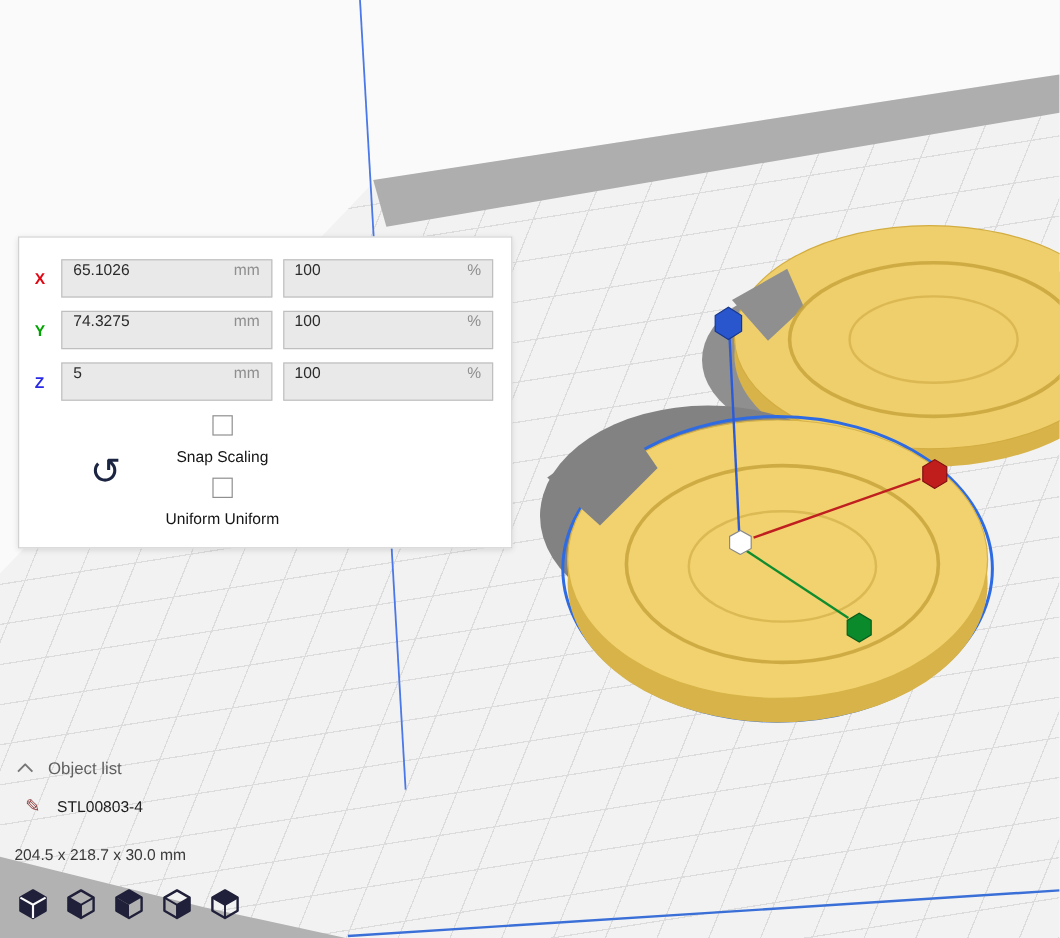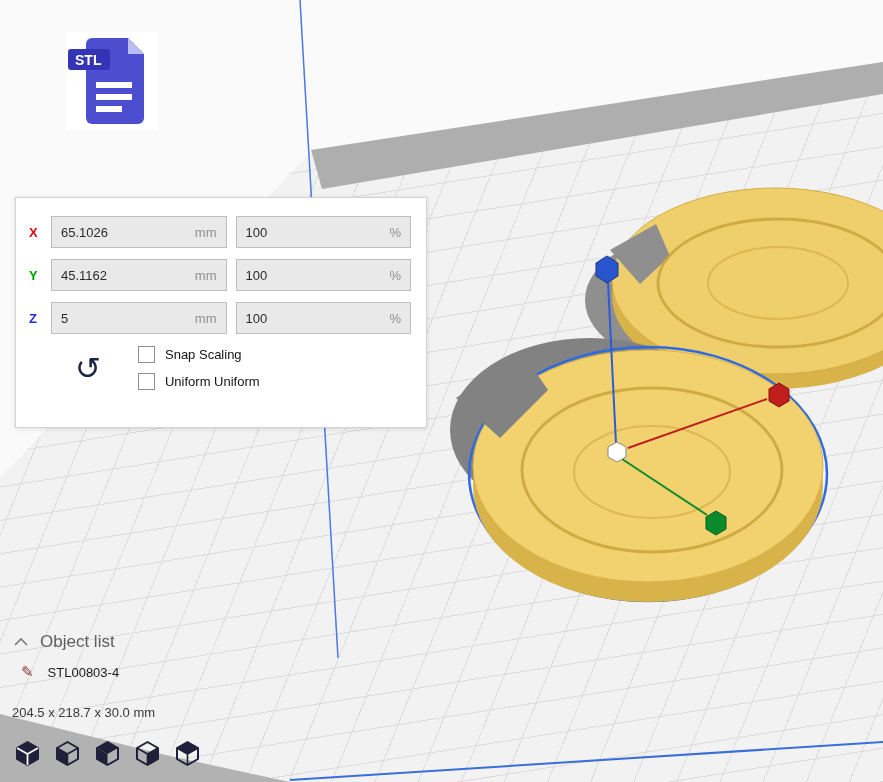--- a/index.html
+++ b/index.html
@@ -24,36 +24,36 @@
     position:absolute;left:15px;top:197px;width:412px;min-height:231px;
     box-sizing:border-box;padding:18px 15px 16px 13px;
     background:#ffffff;border:1px solid #d2d2d2;
     box-shadow:0 1px 5px rgba(0,0,0,.12);z-index:6;
   }
   .sp-row{display:flex;align-items:center;gap:9px;margin-bottom:11px;}
   .axis{width:13px;font-size:13px;font-weight:bold;text-align:left;}
   .axis.x{color:#e20613;} .axis.y{color:#00a400;} .axis.z{color:#2a2ae6;}
   .field{
     flex:1;height:30px;background:#e9e9e9;border:1px solid #bfbfbf;
-    display:flex;align-items:center;justify-content:space-between;
+    display:flex;justify-content:space-between;
     padding:0 9px;font-size:13px;color:#2b2b2b;cursor:text;
   }
   .field .unit{color:#8f8f8f;margin-left:36px;}
   .panel-bottom{display:flex;align-items:center;margin-top:12px;}
   .reset-btn{
     background:none;border:none;padding:0;margin-left:46px;
     font-size:31px;line-height:1;color:#1b2440;cursor:pointer;
     font-family:"DejaVu Sans",sans-serif;
   }
   .checks{display:flex;flex-direction:column;gap:10px;margin-left:37px;}
-  .check{display:flex;align-items:center;gap:10px;font-size:13px;color:#141414;cursor:pointer;}
+  .check{display:flex;align-items:center;gap:10px;font-size:13px;color:#141414;cursor:pointer;flex-direction:column;}
   .cbox{width:17px;height:17px;border:1px solid #8f8f8f;background:#fff;box-sizing:border-box;}
   
   .obj-header{position:absolute;left:14px;top:632px;display:flex;align-items:center;gap:12px;
-    color:#5f5f5f;font-size:17px;z-index:6;}
+    color:#5f5f5f;font-size:14px;z-index:6;}
   .obj-item{position:absolute;left:21px;top:663px;display:flex;align-items:center;gap:14px;
     font-size:13px;color:#1c1c1c;z-index:6;}
   .pencil{font-size:15px;color:#8a3b3b;font-family:"DejaVu Sans",sans-serif;}
   .obj-dims{position:absolute;left:12px;top:705px;font-size:13px;color:#3a3a3a;z-index:6;}
   .view-icons{position:absolute;left:14px;top:740px;display:flex;gap:13px;z-index:6;}
   .view-icons svg{cursor:pointer;}
 </style>
 </head>
 <body>
 
@@ -91,49 +91,37 @@
       <line x1="608" y1="282" x2="616" y2="444" stroke="#2c5bd8" stroke-width="2"></line>
       <line x1="628" y1="448" x2="767" y2="399" stroke="#c01f1f" stroke-width="2"></line>
       <line x1="622" y1="459" x2="707" y2="515" stroke="#0f8c2e" stroke-width="2"></line>
       <polygon points="607,283 596,276 596,263 607,256 618,263 618,276" fill="#2956cc" stroke="#17378f"></polygon>
       <polygon points="779,407 769,401 769,389 779,383 789,389 789,401" fill="#c01d1d" stroke="#811111"></polygon>
       <polygon points="716,535 706,529 706,517 716,511 726,517 726,529" fill="#0b8a2c" stroke="#065f1d"></polygon>
       <polygon points="617,462 608,457 608,447 617,442 626,447 626,457" fill="#ffffff" stroke="#8a8a8a"></polygon>
     </g>
   </svg>
 
-  <div class="stl-card">
-    <svg width="92" height="98" viewBox="0 0 92 98">
-      <rect x="0" y="0" width="92" height="98" fill="#ffffff"></rect>
-      <path d="M26 6 h36 l16 16 v64 a6 6 0 0 1 -6 6 h-46 a6 6 0 0 1 -6 -6 v-74 a6 6 0 0 1 6 -6 z" fill="#4d4dd0"></path>
-      <path d="M62 6 l16 16 h-16 z" fill="#b9bdf2"></path>
-      <rect x="2" y="17" width="42" height="21" rx="3" fill="#3434b4"></rect>
-      <text x="9" y="33" fill="#ffffff" font-size="14" font-weight="bold">STL</text>
-      <rect x="30" y="50" width="36" height="6" fill="#ffffff"></rect>
-      <rect x="30" y="62" width="36" height="6" fill="#ffffff"></rect>
-      <rect x="30" y="74" width="26" height="6" fill="#ffffff"></rect>
-    </svg>
-  </div>
 
   <div class="scale-panel">
     <div class="sp-row">
       <span class="axis x">X</span>
       <div class="field">
         <span>65.1026</span>
         <span class="unit">mm</span>
       </div>
       <div class="field">
         <span>100</span>
         <span class="unit">%</span>
       </div>
     </div>
     <div class="sp-row">
       <span class="axis y">Y</span>
       <div class="field">
-        <span>45.1162</span>
+        <span>74.3275</span>
         <span class="unit">mm</span>
       </div>
       <div class="field">
         <span>100</span>
         <span class="unit">%</span>
       </div>
     </div>
     <div class="sp-row">
       <span class="axis z">Z</span>
       <div class="field">

